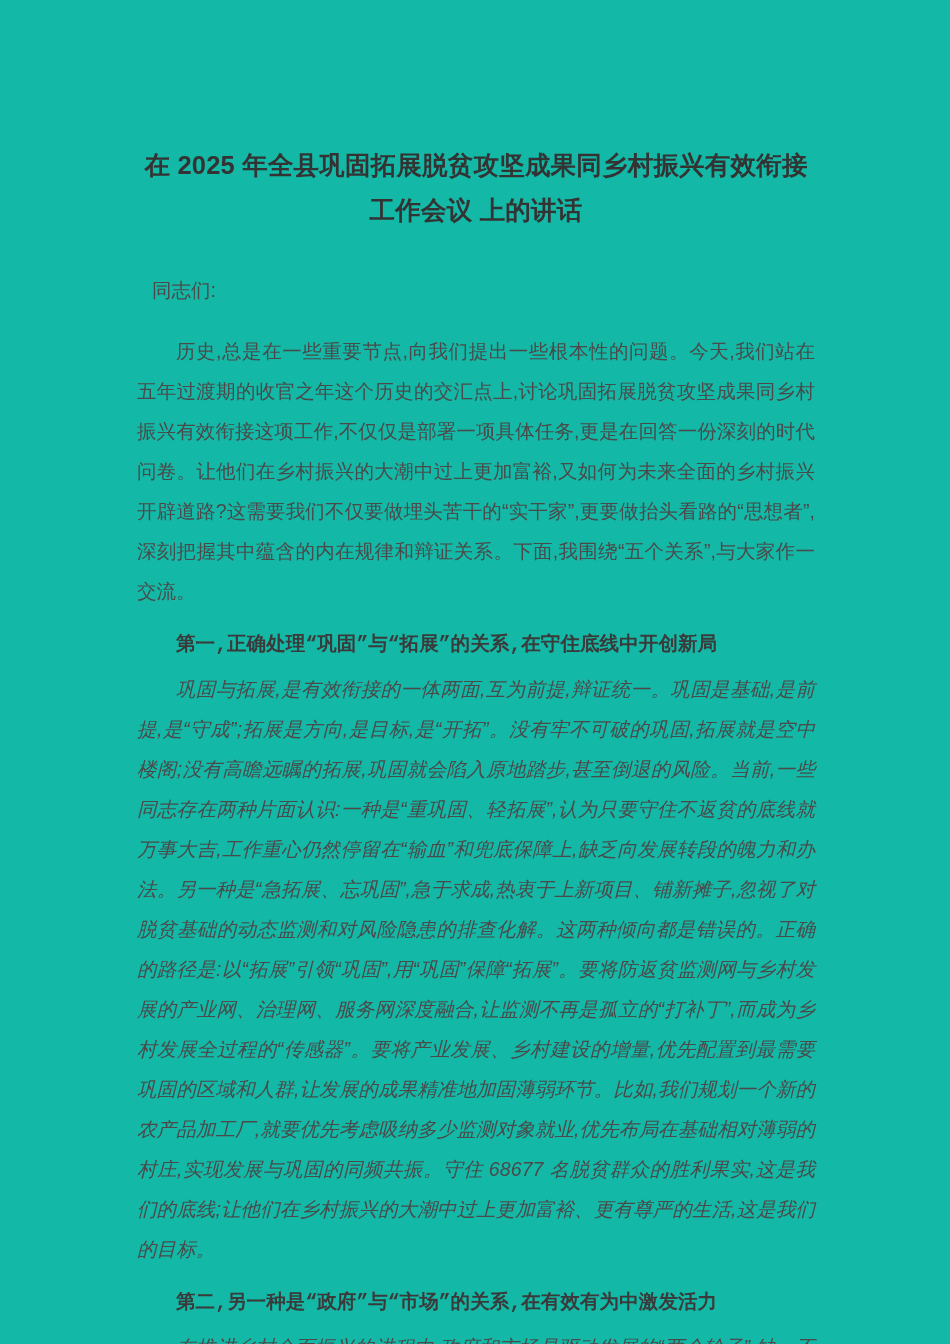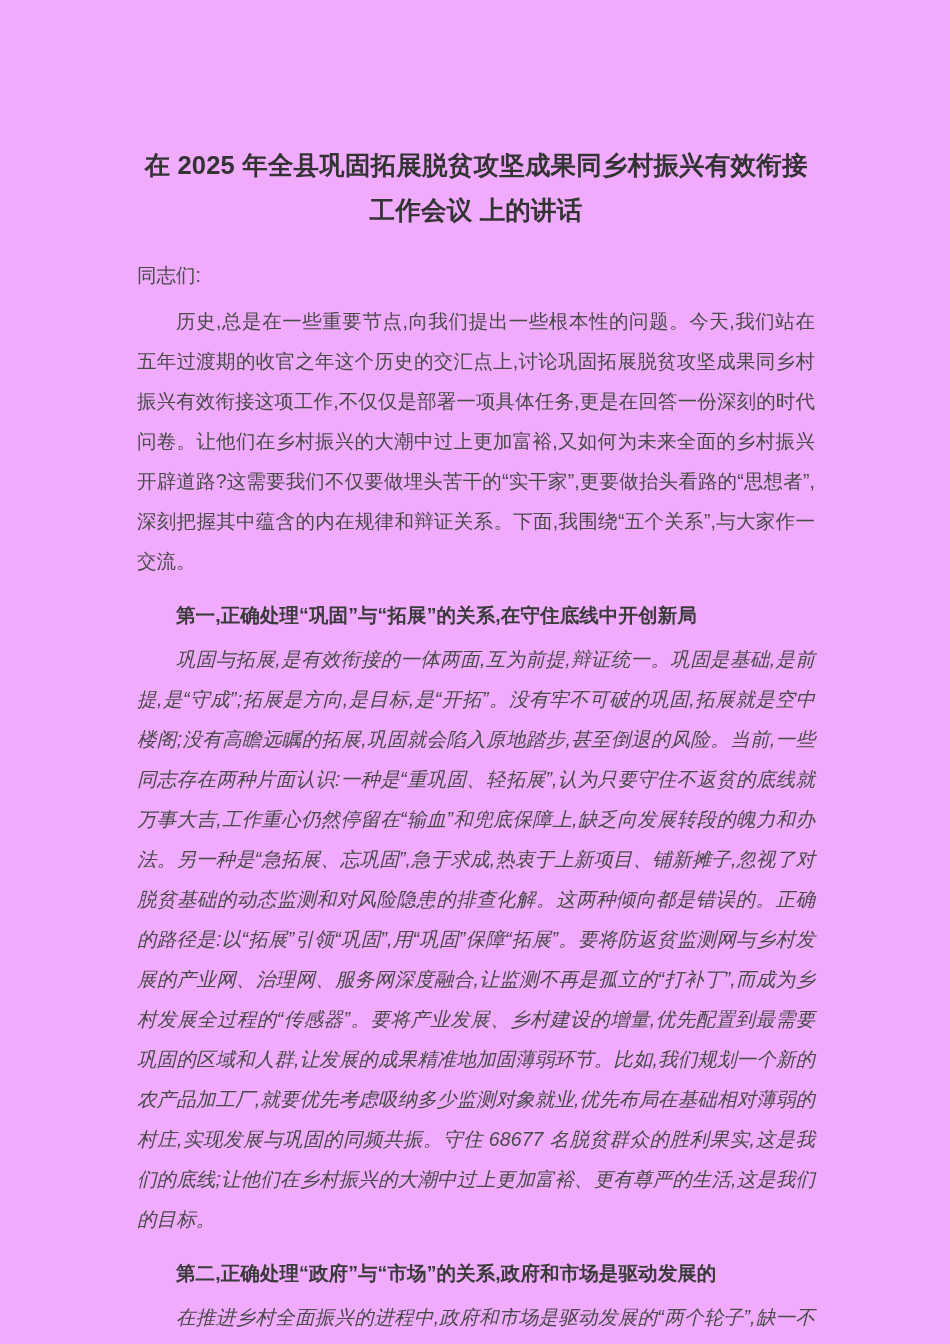--- a/index.html
+++ b/index.html
@@ -10,42 +10,42 @@
   }
   body {
     font-family: "Liberation Sans", "DejaVu Sans", sans-serif;
     color: #3a3a3a;
   }
   .page {
     position: relative;
     width: 950px;
     height: 1344px;
     margin: 0 auto;
-    background: #f0abfc;
+    background: #14b8a6;
     overflow: hidden;
     box-sizing: border-box;
   }
   .content {
     position: absolute;
     left: 137px;
     top: 0;
     width: 678px;
   }
   .doc-title {
     margin: 0;
     padding-top: 143px;
     font-size: 25.5px;
     font-weight: bold;
     line-height: 45px;
     text-align: center;
     color: #333333;
     letter-spacing: 0.2px;
   }
   .salutation {
-    margin: 0;
+    margin: 15px;
     padding-top: 22px;
     font-size: 19.5px;
     line-height: 40px;
     color: #4a4a4a;
     text-align: left;
   }
   .para {
     margin: 0;
     padding-top: 6px;
     font-size: 19.5px;
@@ -59,20 +59,21 @@
   .section-heading {
     margin: 0;
     padding-top: 14px;
     font-size: 19.5px;
     font-weight: bold;
     line-height: 40px;
     color: #3a3a3a;
     text-indent: 2em;
     text-align: left;
     letter-spacing: 0.1px;
+    font-family: Liberation Mono, monospace;
   }
   .para.tight {
     padding-top: 4px;
     font-style: italic;
   }
 </style>
 </head>
 <body>
 
 <div class="page">
@@ -84,18 +85,18 @@
     </h1>
 
     <p class="salutation">同志们:</p>
 
     <p class="para">历史,总是在一些重要节点,向我们提出一些根本性的问题。今天,我们站在五年过渡期的收官之年这个历史的交汇点上,讨论巩固拓展脱贫攻坚成果同乡村振兴有效衔接这项工作,不仅仅是部署一项具体任务,更是在回答一份深刻的时代问卷。让他们在乡村振兴的大潮中过上更加富裕,又如何为未来全面的乡村振兴开辟道路?这需要我们不仅要做埋头苦干的“实干家”,更要做抬头看路的“思想者”,深刻把握其中蕴含的内在规律和辩证关系。下面,我围绕“五个关系”,与大家作一交流。</p>
 
     <p class="section-heading">第一,正确处理“巩固”与“拓展”的关系,在守住底线中开创新局</p>
 
     <p class="para tight">巩固与拓展,是有效衔接的一体两面,互为前提,辩证统一。巩固是基础,是前提,是“守成”;拓展是方向,是目标,是“开拓”。没有牢不可破的巩固,拓展就是空中楼阁;没有高瞻远瞩的拓展,巩固就会陷入原地踏步,甚至倒退的风险。当前,一些同志存在两种片面认识:一种是“重巩固、轻拓展”,认为只要守住不返贫的底线就万事大吉,工作重心仍然停留在“输血”和兜底保障上,缺乏向发展转段的魄力和办法。另一种是“急拓展、忘巩固”,急于求成,热衷于上新项目、铺新摊子,忽视了对脱贫基础的动态监测和对风险隐患的排查化解。这两种倾向都是错误的。正确的路径是:以“拓展”引领“巩固”,用“巩固”保障“拓展”。要将防返贫监测网与乡村发展的产业网、治理网、服务网深度融合,让监测不再是孤立的“打补丁”,而成为乡村发展全过程的“传感器”。要将产业发展、乡村建设的增量,优先配置到最需要巩固的区域和人群,让发展的成果精准地加固薄弱环节。比如,我们规划一个新的农产品加工厂,就要优先考虑吸纳多少监测对象就业,优先布局在基础相对薄弱的村庄,实现发展与巩固的同频共振。守住 68677 名脱贫群众的胜利果实,这是我们的底线;让他们在乡村振兴的大潮中过上更加富裕、更有尊严的生活,这是我们的目标。</p>
 
-    <p class="section-heading">第二,正确处理“政府”与“市场”的关系,政府和市场是驱动发展的</p>
+    <p class="section-heading">第二,另一种是“政府”与“市场”的关系,在有效有为中激发活力</p>
 
     <p class="para tight">在推进乡村全面振兴的进程中,政府和市场是驱动发展的“两个轮子”,缺一不可。脱贫攻坚时期,我们更多发挥了政府主导的优势,集中力量办大事。进入新阶段,我们必须更好地实现“有为政府”和“有效市场”的有机结合。一方面,政府的作用不可或缺,但要避免“包办代替”。政府的“手”要伸得准,而不是伸得</p>
 
   </div>
 </div>
 
 </body></html>

